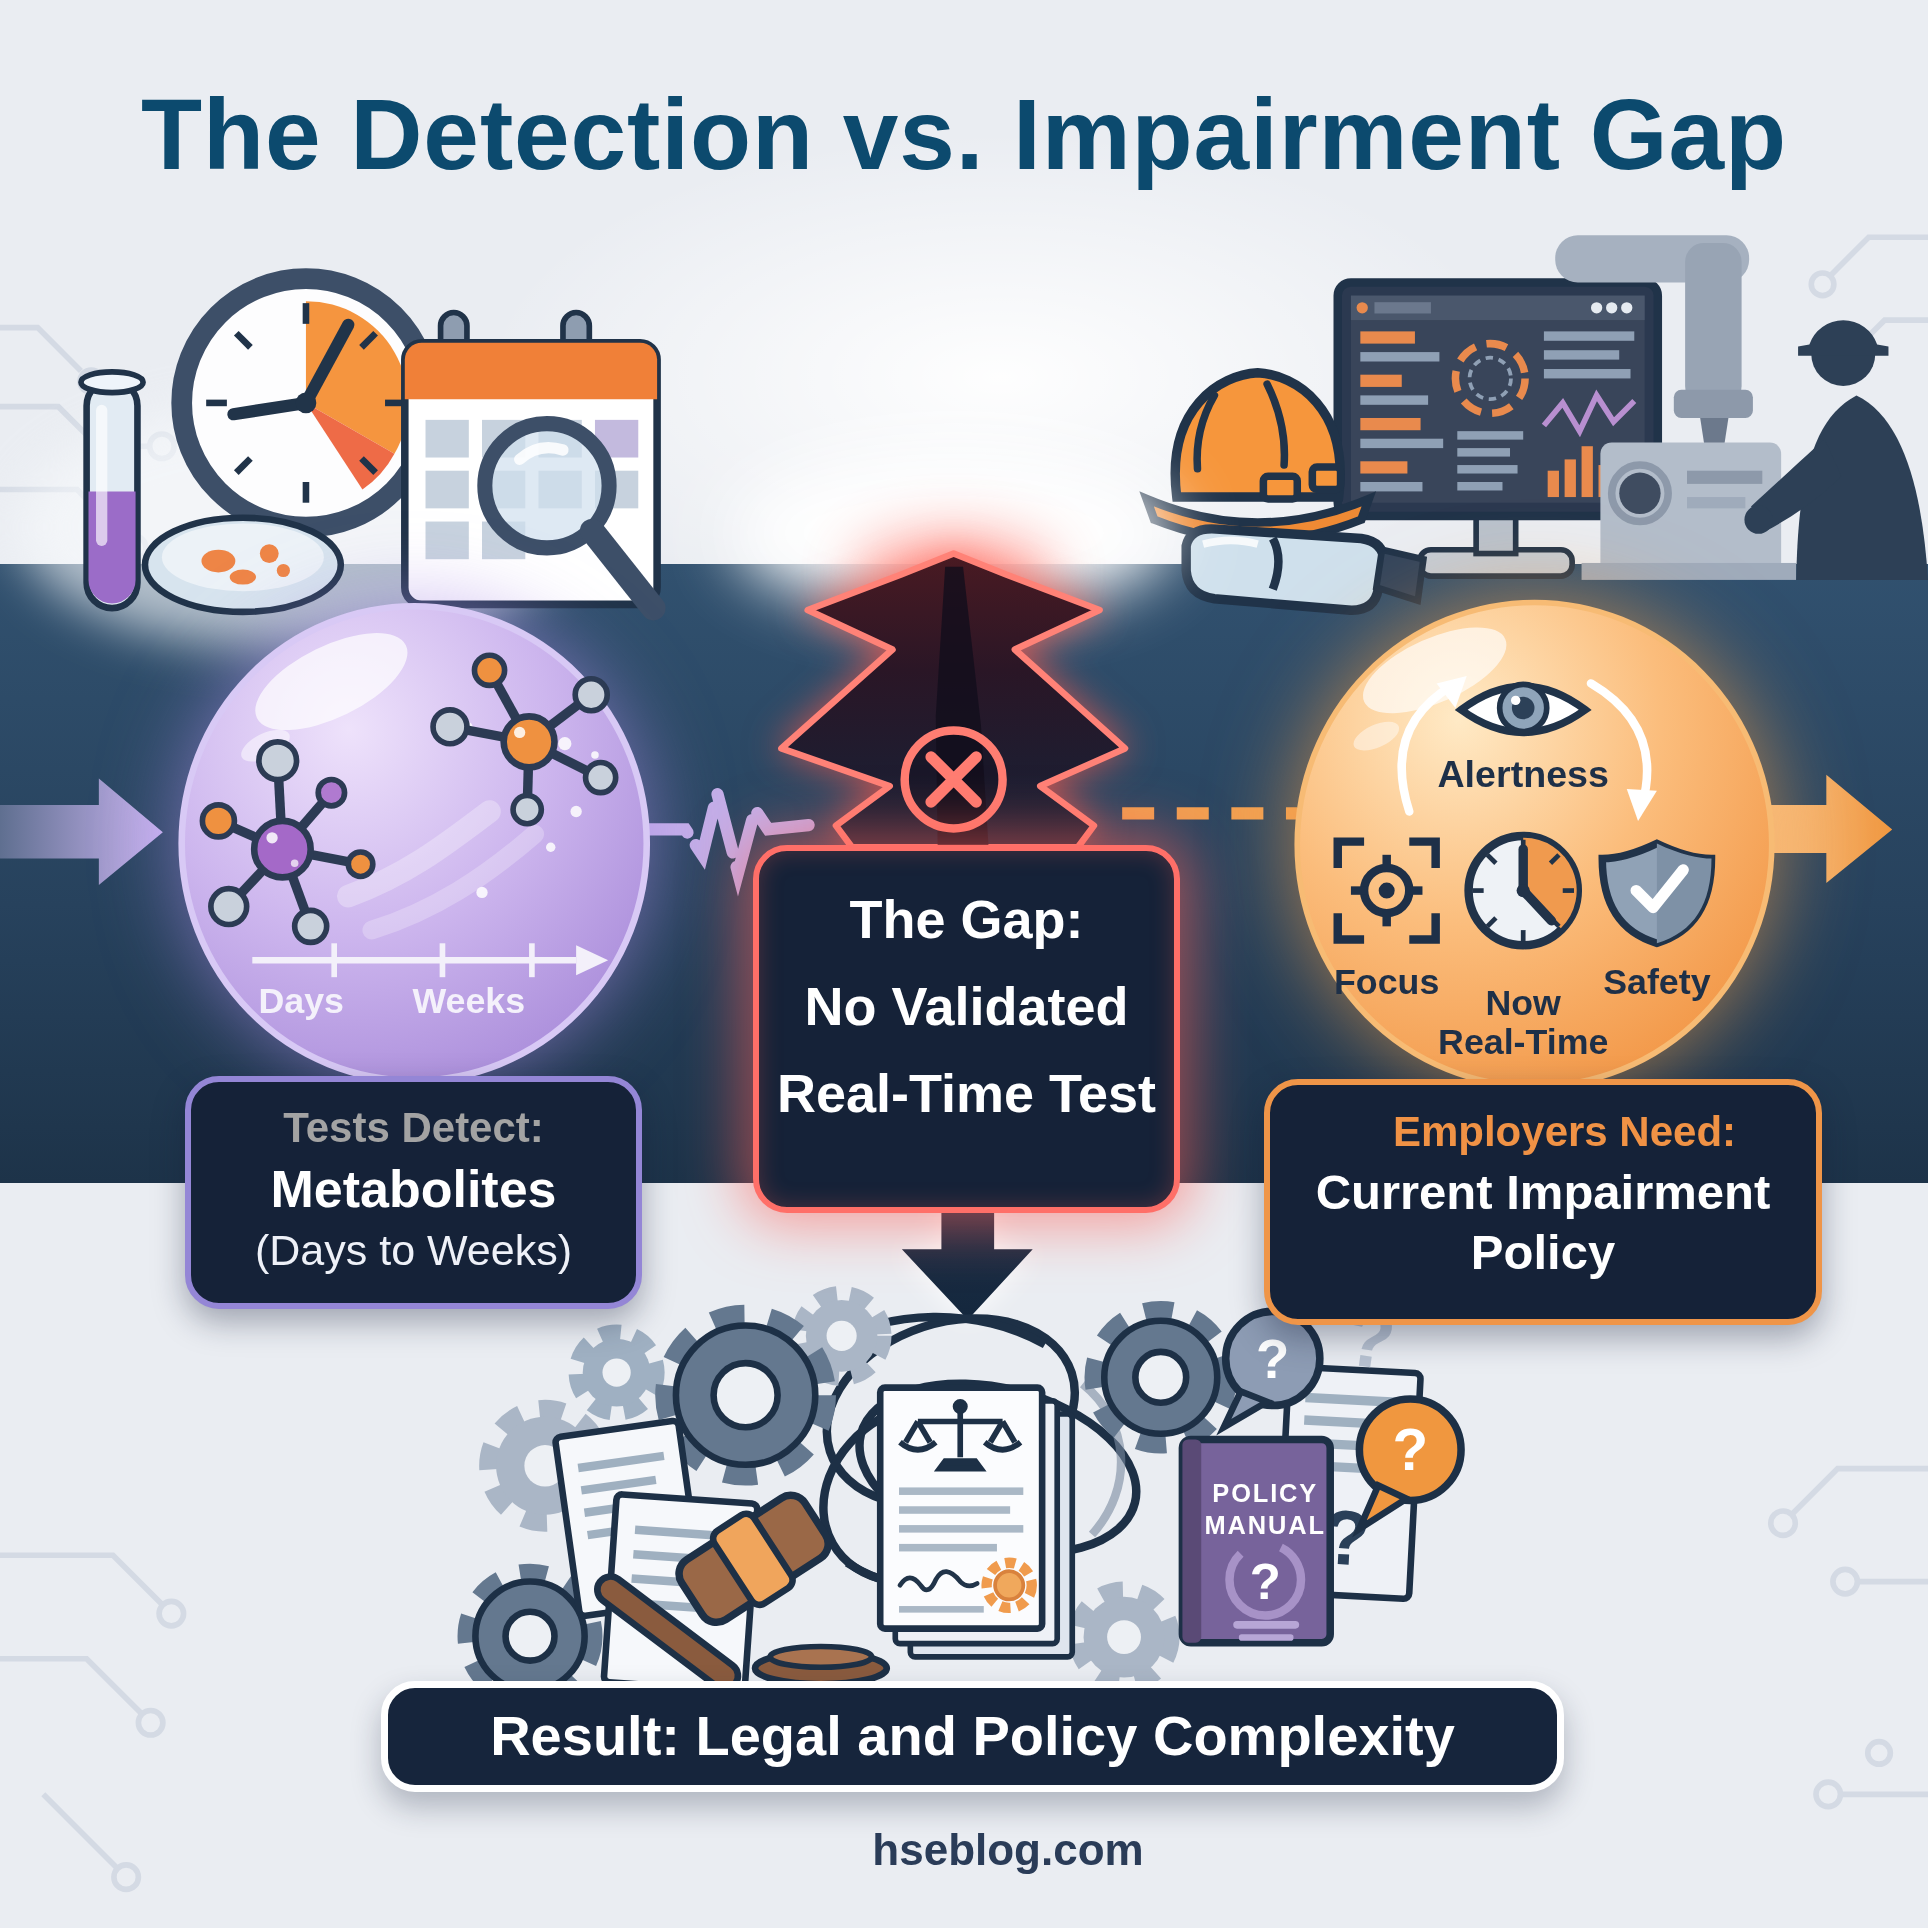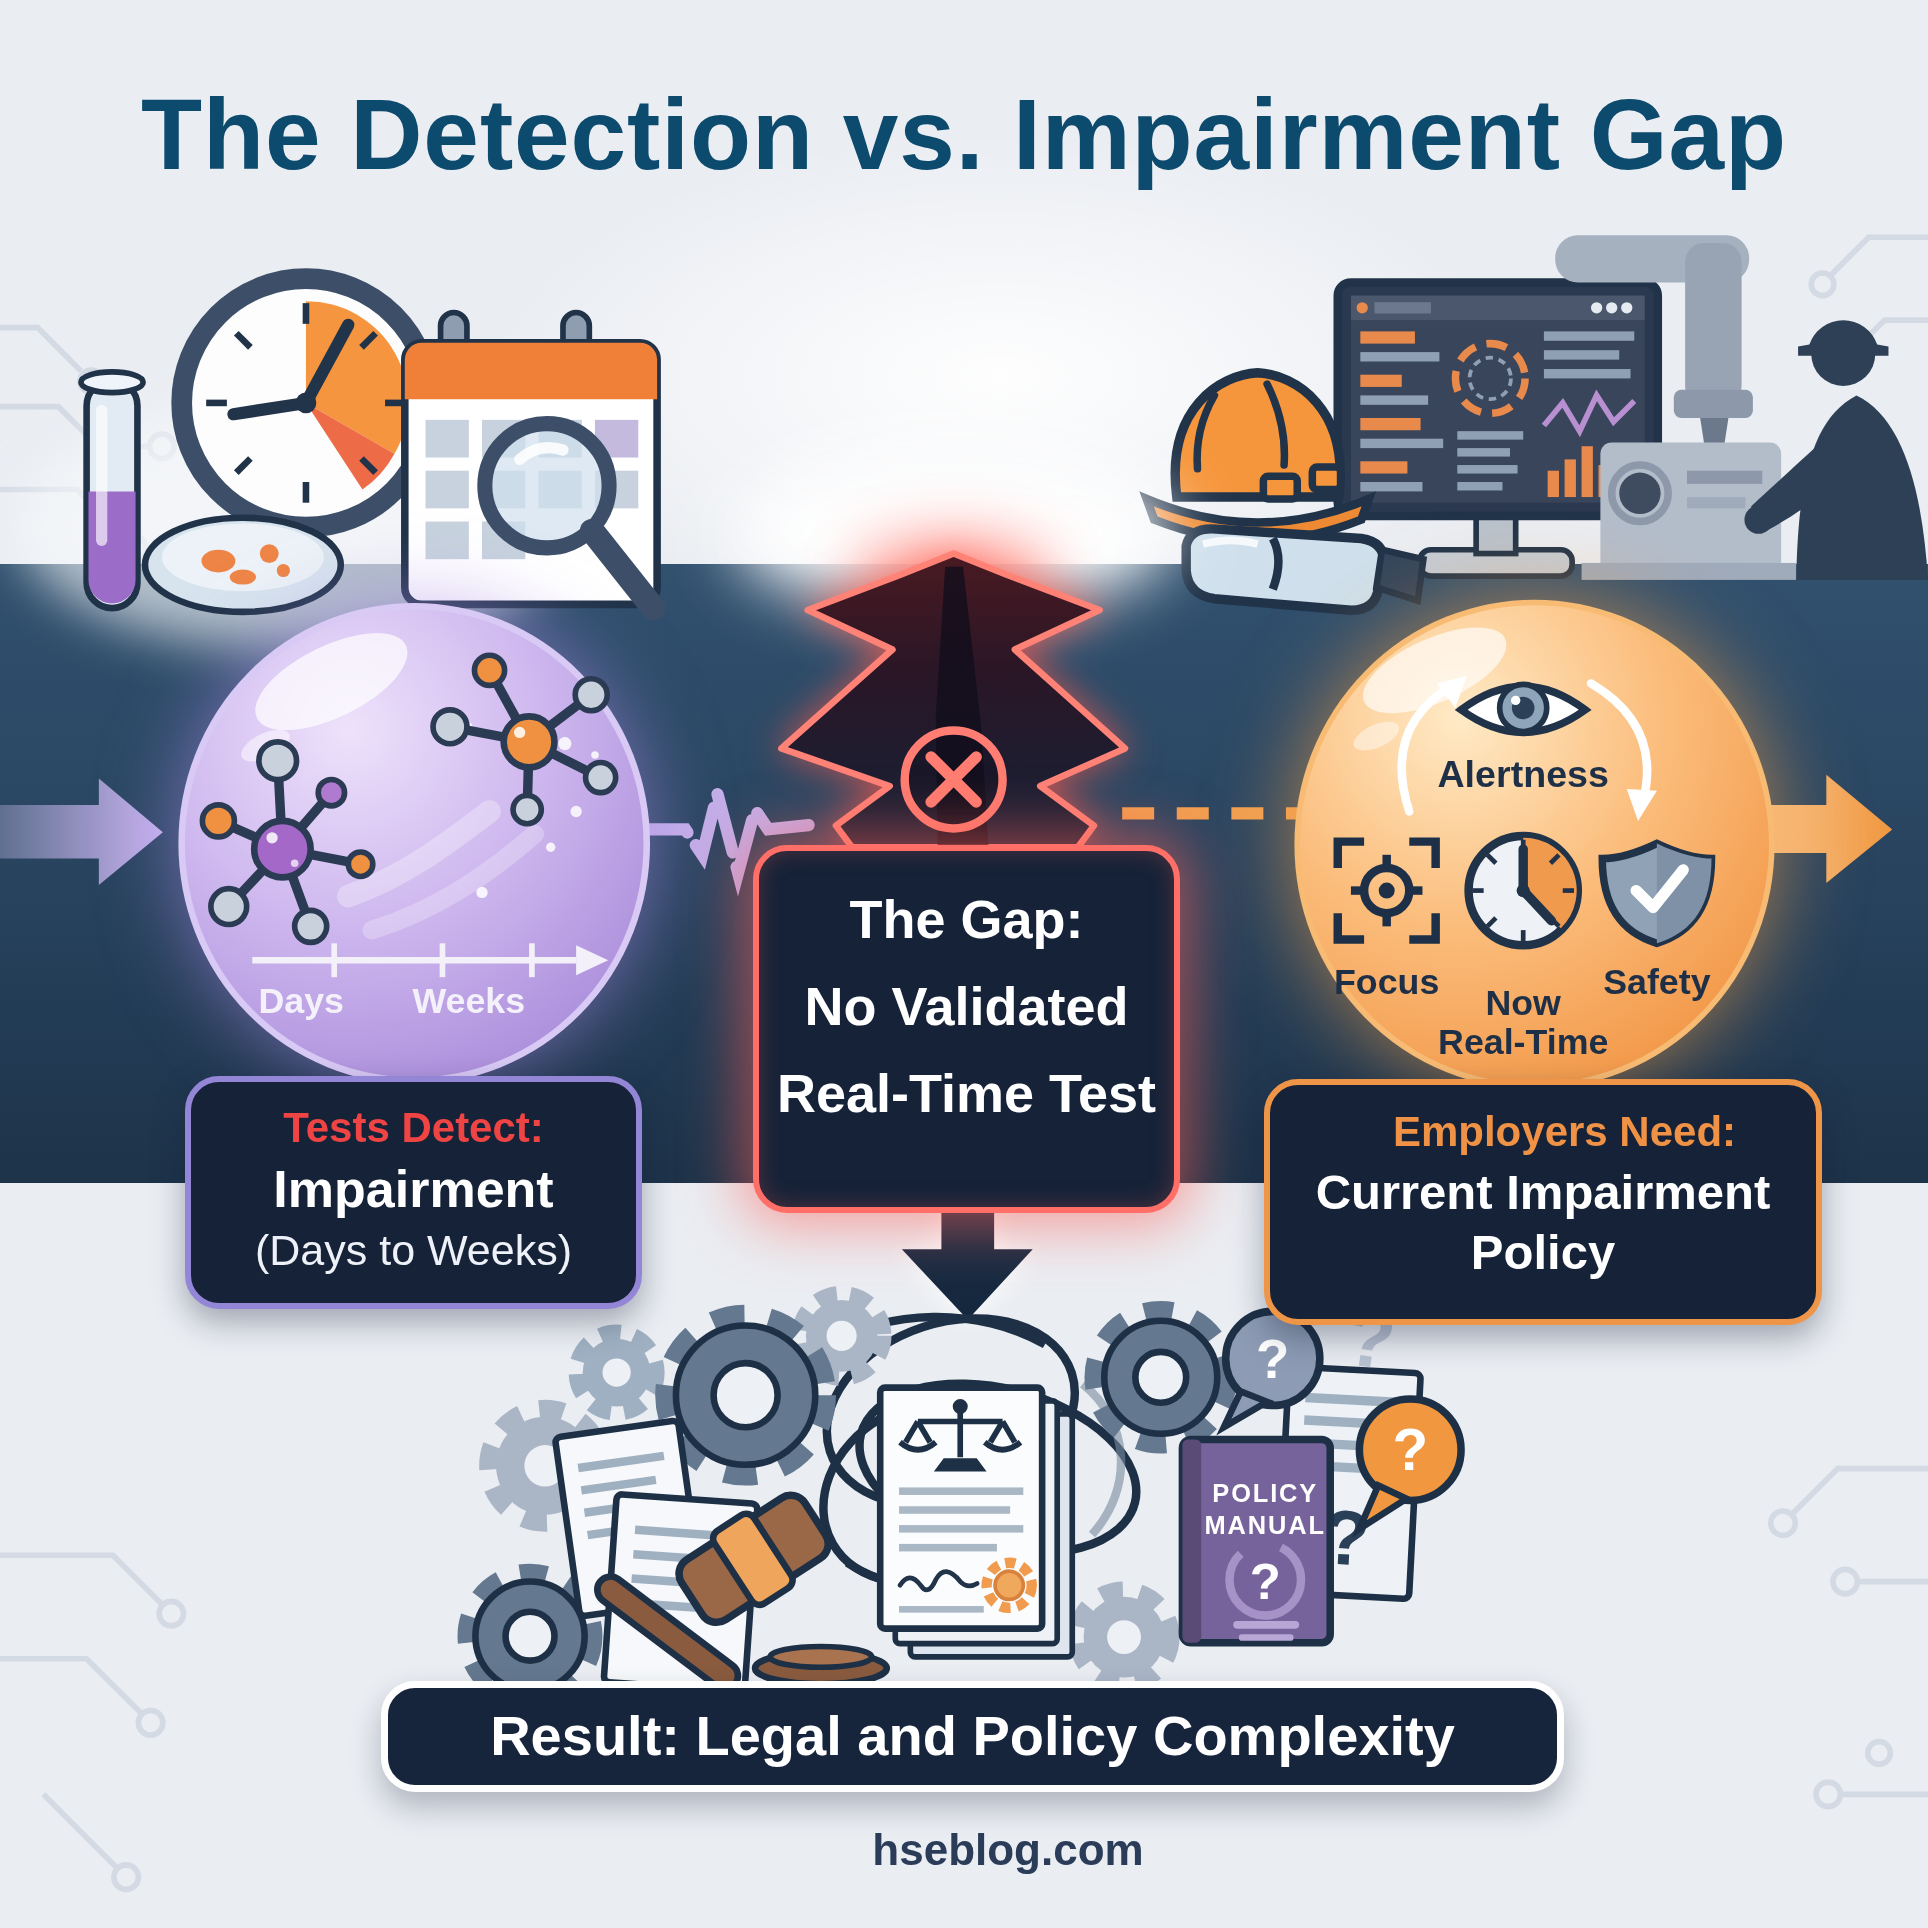--- a/index.html
+++ b/index.html
@@ -11,21 +11,21 @@
         background:linear-gradient(180deg,#31516f 0%,#27425d 55%,#1d3349 100%);}
   .art{position:absolute;left:0;top:0;width:1928px;height:1928px;}
   .title{position:absolute;left:0;top:77px;width:1928px;text-align:center;
          font-size:100px;font-weight:bold;color:#0c4a6e;letter-spacing:0.9px;}
   .txtbox{position:absolute;background:#152238;box-sizing:border-box;text-align:center;color:#fff;}
   .gapbox{left:753px;top:845px;width:427px;height:368px;border:6.6px solid #ff6f68;border-radius:34px;
           box-shadow:0 0 56px 13px rgba(255,95,85,.55),inset 0 0 23.5px rgba(255,95,85,.25);padding-top:24.5px;}
   .gapbox div{font-size:54px;font-weight:bold;line-height:87px;}
   .leftbox{left:185px;top:1076px;width:457px;height:233px;border:6.6px solid #9486d6;border-radius:34px;
            padding-top:17px;box-shadow:0 13px 32px rgba(20,30,55,.35);}
-  .leftbox .hd{font-size:42px;font-weight:bold;color:#ef4444;line-height:58px;}
+  .leftbox .hd{font-size:42px;font-weight:bold;color:#a3a3a3;line-height:58px;}
   .leftbox .l1{font-size:52px;font-weight:bold;line-height:64px;}
   .leftbox .l2{font-size:43px;font-weight:400;color:#eef1f8;line-height:58px;}
   .rightbox{left:1264px;top:1079px;width:558px;height:246px;border:6.6px solid #ef9548;border-radius:34px;
             padding-top:17px;box-shadow:0 13px 32px rgba(20,30,55,.35);}
   .rightbox .hd{font-size:42px;font-weight:bold;color:#f09245;line-height:60px;margin-left:43px;}
   .rightbox .l1,.rightbox .l2{font-size:49px;font-weight:bold;line-height:60px;}
   .resultbox{left:381px;top:1681px;width:1183px;height:111px;border:7.5px solid #ffffff;border-radius:34px;
              background:#16253c;box-shadow:0 15px 30px rgba(25,35,60,.28);}
   .resultbox div{font-size:56px;font-weight:bold;line-height:96px;}
   .footer{position:absolute;left:0;top:1825px;width:1928px;text-align:center;
@@ -541,21 +541,21 @@
   <div class="title">The Detection vs. Impairment Gap</div>
 
   <div class="txtbox gapbox">
     <div>The Gap:</div>
     <div>No Validated</div>
     <div>Real-Time Test</div>
   </div>
 
   <div class="txtbox leftbox">
     <div class="hd">Tests Detect:</div>
-    <div class="l1">Impairment</div>
+    <div class="l1">Metabolites</div>
     <div class="l2">(Days to Weeks)</div>
   </div>
 
   <div class="txtbox rightbox">
     <div class="hd">Employers Need:</div>
     <div class="l1">Current Impairment</div>
     <div class="l2">Policy</div>
   </div>
 
   <div class="txtbox resultbox">

